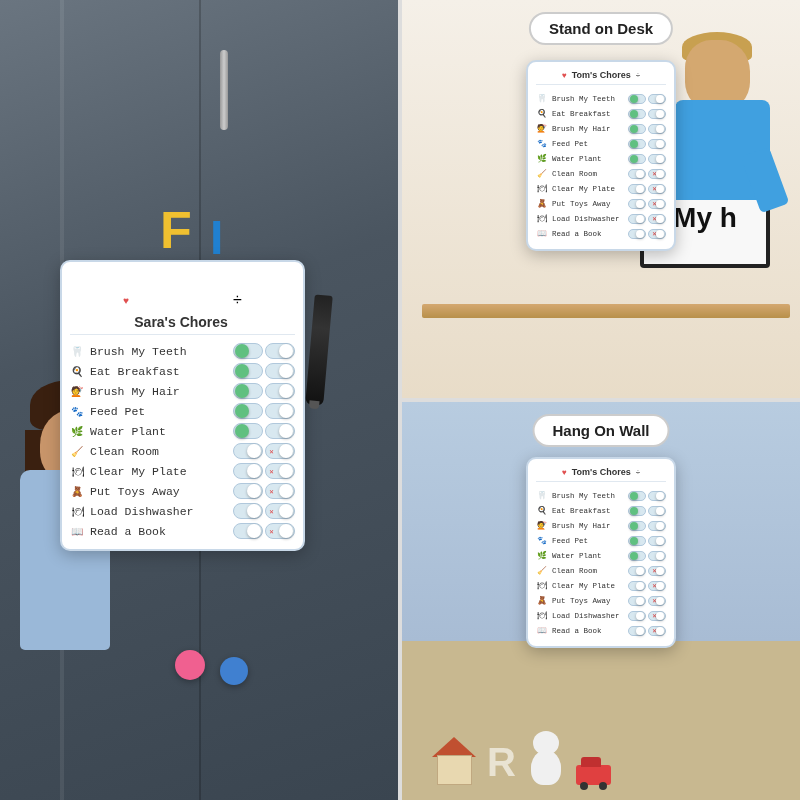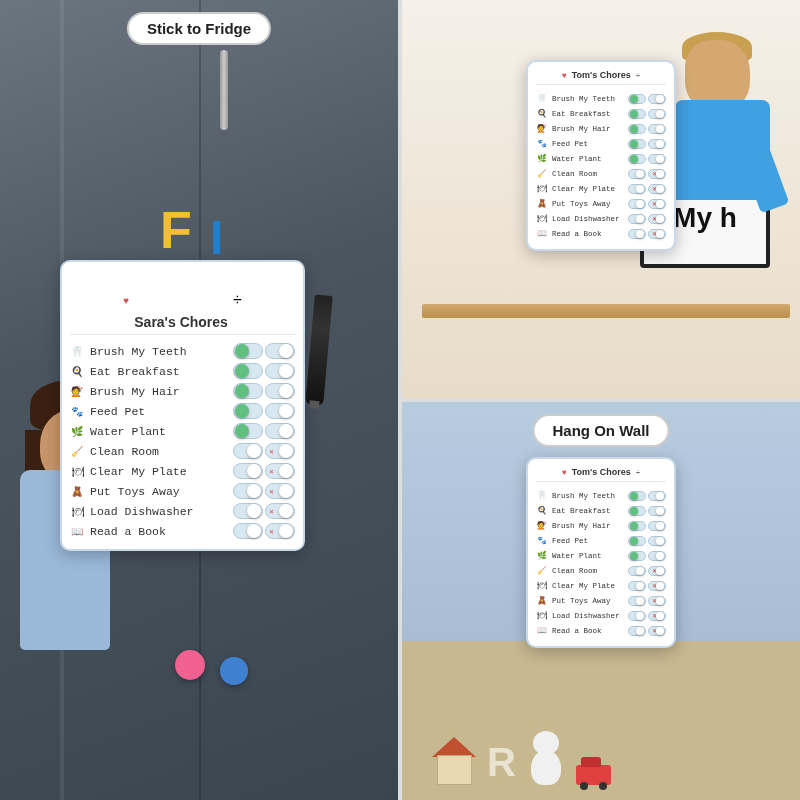--- a/index.html
+++ b/index.html
@@ -487,21 +487,20 @@
 <body>
 
 <div class="main-grid">
 
   <div class="panel panel-fridge">
     <div class="fridge-bg"></div>
     <div class="fridge-seam"></div>
     <div class="fridge-highlight"></div>
     <div class="fridge-handle"></div>
 
-    <div class="panel-label">Stick to Fridge</div>
 
     <div class="letter-f">F</div>
     <div class="letter-i">I</div>
 
     <div class="girl-hair"></div>
     <div class="girl-hair-long"></div>
     <div class="girl-head"></div>
     <div class="girl-body"></div>
 
     <div class="marker"></div>
@@ -654,20 +653,21 @@
                 <span class="toggle-x">✕</span>
                 <div class="toggle-knob toggle-knob-fridge" style="background: white;"></div>
               </div>
             </div>
           </div>
         </div>
     </div>
   </div>
 
   <div class="panel panel-desk">
+    <div class="panel-label">Stand on Desk</div>
 
     <div class="desk-surface"></div>
 
     <div class="desk-monitor">
       <div class="desk-monitor-screen">
         <span class="monitor-text">My h</span>
       </div>
     </div>
 
     <div class="boy-hair"></div>

